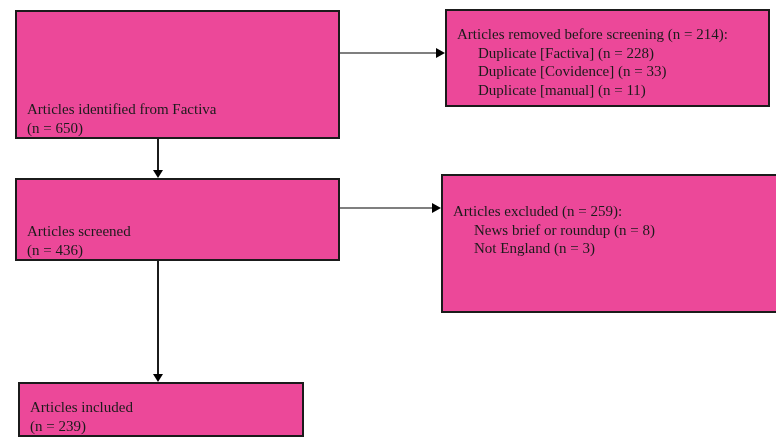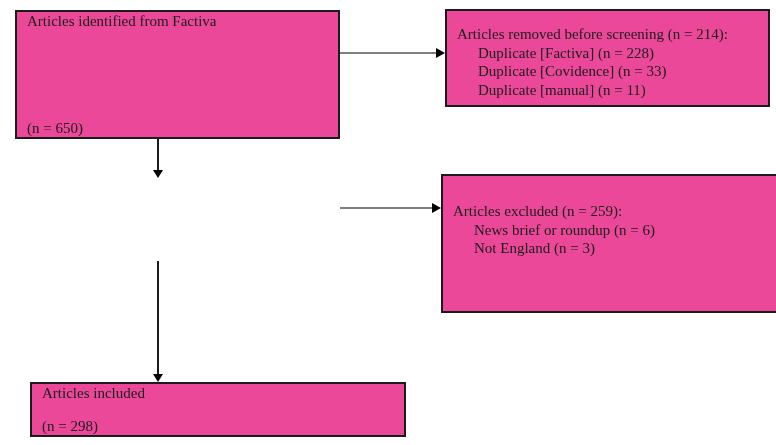--- a/index.html
+++ b/index.html
@@ -20,28 +20,28 @@
   }
   .box {
     position: absolute;
     box-sizing: border-box;
     border: 2px solid #1b1b1b;
     background: #ec4899;
   }
   .box.centered {
     display: flex;
     flex-direction: column;
-    justify-content: space-between;
+    justify-content: flex-end;
     padding-left: 10px;
     padding-right: 8px;
   }
   
   .box-identified { left: 15px; top: 10px;  width: 325px; height: 129px; }
   .box-screened   { left: 15px; top: 178px; width: 325px; height: 83px;  }
-  .box-included   { left: 30px; top: 382px; width: 376px; height: 55px;  }
+  .box-included   { left: 18px; top: 382px; width: 286px; height: 55px;  }
   
   .box-removed  { left: 445px; top: 9px;   width: 325px; height: 98px;  padding: 14px 8px 0 10px; }
   .box-excluded { left: 441px; top: 174px; width: 344px; height: 139px; padding: 26px 8px 16px 10px; }
   .reason-item { padding-left: 21px; max-width: 292px; }
   
   .h-line {
     position: absolute;
     height: 1.5px;
     background: #7f7f7f;
   }
@@ -83,30 +83,34 @@
     <div>(n = 650)</div>
   </div>
 
   <div class="box box-removed">
     <div>Articles removed before screening (n = 214):</div>
     <div class="reason-item">Duplicate [Factiva] (n = 228)</div>
     <div class="reason-item">Duplicate [Covidence] (n = 33)</div>
     <div class="reason-item">Duplicate [manual] (n = 11)</div>
   </div>
 
+  <div class="box centered box-screened">
+    <div>Articles screened</div>
+    <div>(n = 436)</div>
+  </div>
 
   <div class="box box-excluded">
     <div>Articles excluded (n = 259):</div>
-    <div class="reason-item">News brief or roundup (n = 6)</div>
+    <div class="reason-item">News brief or roundup (n = 8)</div>
     <div class="reason-item">Not England (n = 3)</div>
   </div>
 
   <div class="box centered box-included">
     <div>Articles included</div>
-    <div>(n = 298)</div>
+    <div>(n = 239)</div>
   </div>
 
   <div class="h-line arrow1-line"></div>
   <div class="head-right arrow1-head"></div>
 
   <div class="v-line arrow2-line"></div>
   <div class="head-down arrow2-head"></div>
 
   <div class="h-line arrow3-line"></div>
   <div class="head-right arrow3-head"></div>

